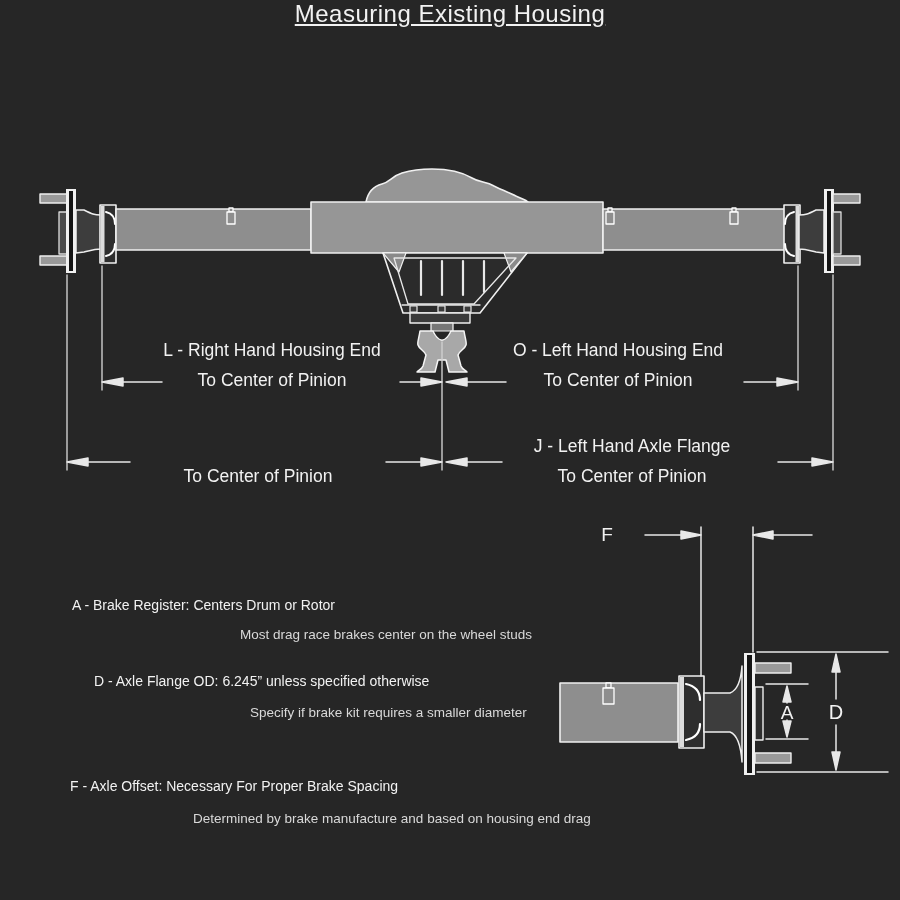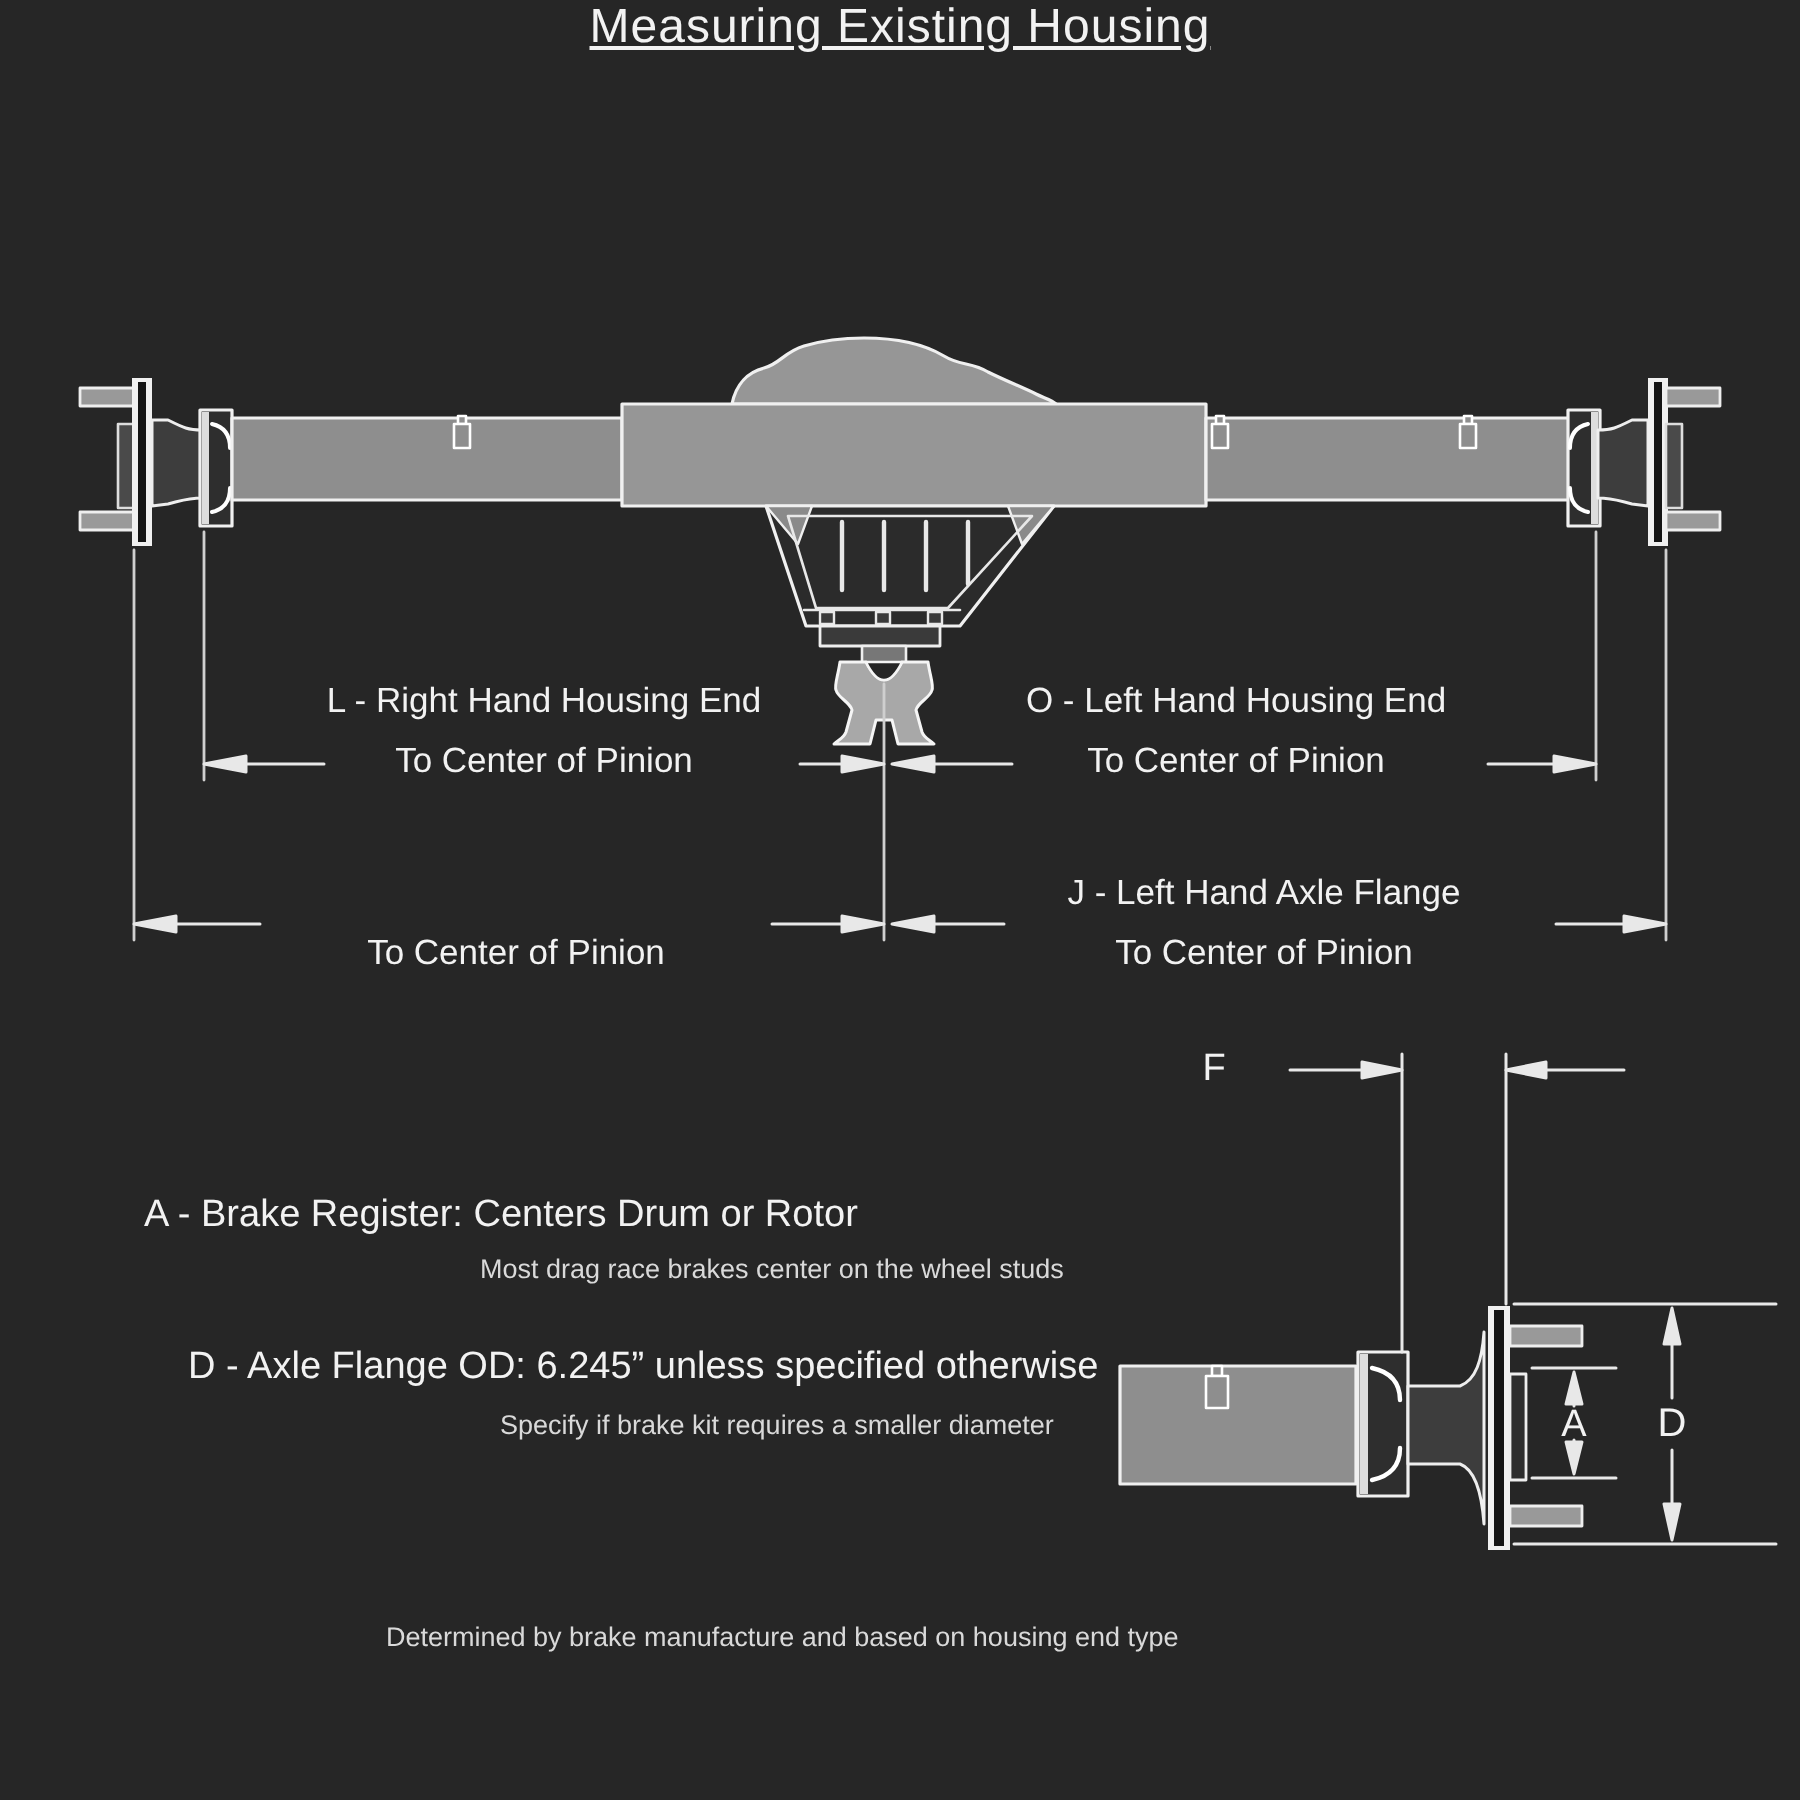--- a/index.html
+++ b/index.html
@@ -2,21 +2,21 @@
 <html><head>
 <meta charset="utf-8">
 <style>
   html,body{margin:0;padding:0;background:#262626;}
   .stage{position:relative;width:900px;height:900px;background:#262626;overflow:hidden;
          font-family:"Liberation Sans", sans-serif;color:#f2f2f2;}
   svg{position:absolute;left:0;top:0;}
   .txt{position:absolute;white-space:nowrap;color:#f2f2f2;}
   .title{font-size:24px;letter-spacing:.5px;text-decoration:underline;}
   .dimlabel{font-size:17.5px;text-align:center;}
-  .heading{font-size:19px;}
+  .heading{font-size:14px;}
   .note{font-size:13.5px;color:#d9d9d9;}
   .detail-letter{font-size:19px;text-align:center;width:22px;}
   .center{text-align:center;}
 </style>
 </head>
 <body>
 
 <div class="stage">
 
   <svg width="900" height="900" viewBox="0 0 900 900">
@@ -217,15 +217,16 @@
   <div class="txt detail-letter" style="left:596px;top:524px;">F</div>
   <div class="txt detail-letter" style="left:776px;top:702px;">A</div>
   <div class="txt detail-letter" style="left:825px;top:701px;font-size:20px;">D</div>
 
   <div class="txt heading" style="left:72px;top:597px;">A - Brake Register: Centers Drum or Rotor</div>
   <div class="txt note" style="left:240px;top:627px;">Most drag race brakes center on the wheel studs</div>
 
   <div class="txt heading" style="left:70px;top:673px;margin-left:24px;">D - Axle Flange OD: 6.245” unless specified otherwise</div>
   <div class="txt note" style="left:250px;top:705px;">Specify if brake kit requires a smaller diameter</div>
 
-  <div class="txt note" style="left:193px;top:811px;">Determined by brake manufacture and based on housing end type</div>
+  <div class="txt heading" style="left:70px;top:778px;">F - Axle Offset: Necessary For Proper Brake Spacing</div>
+  <div class="txt note" style="left:193px;top:811px;">Determined by brake manufacture and based on housing end drag</div>
 
 </div>
 
 </body></html>

